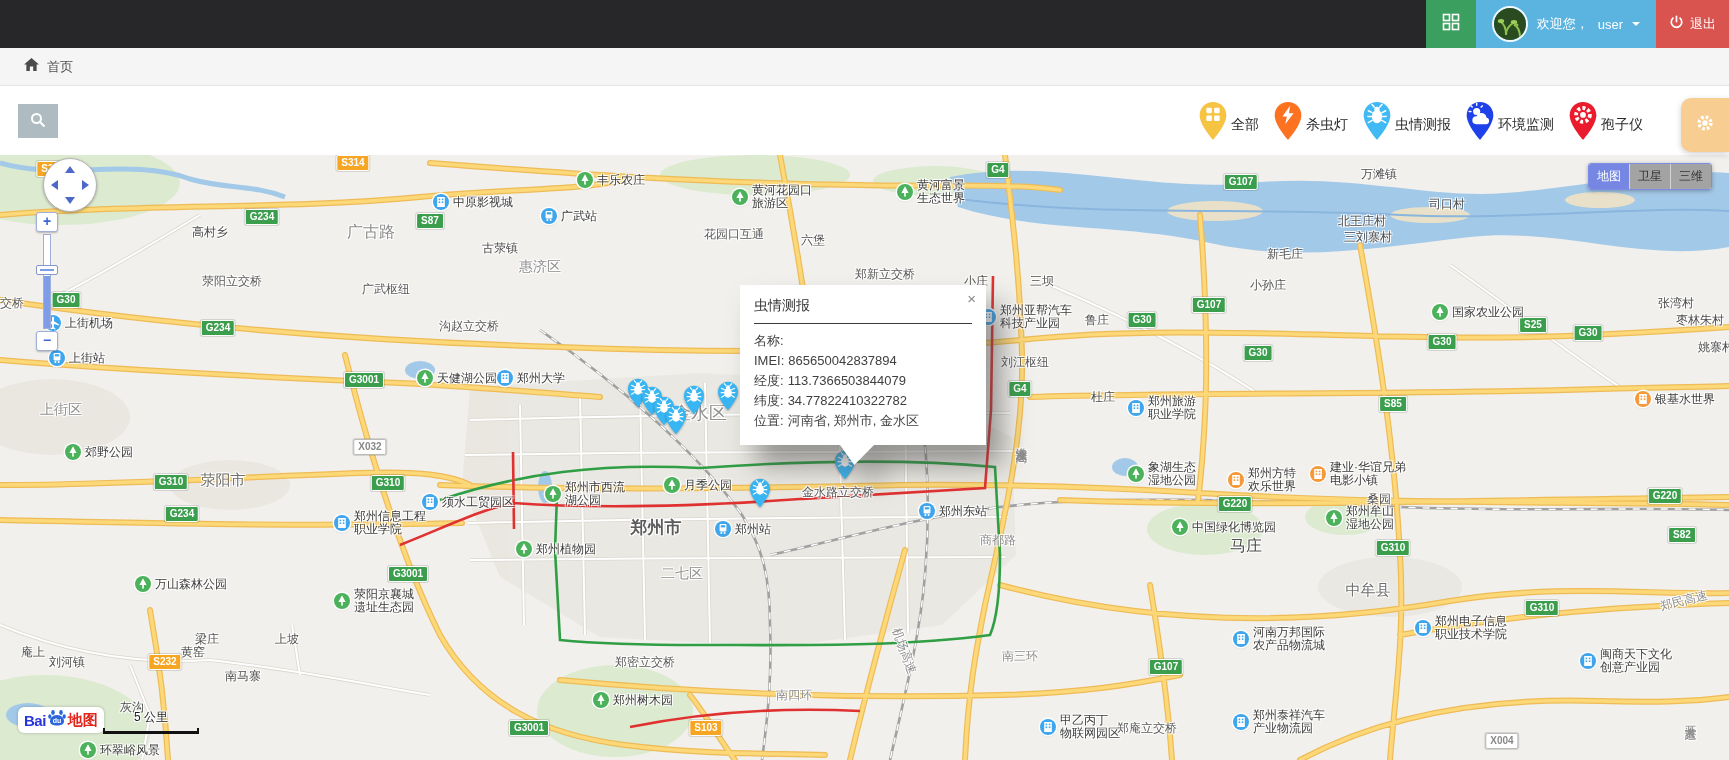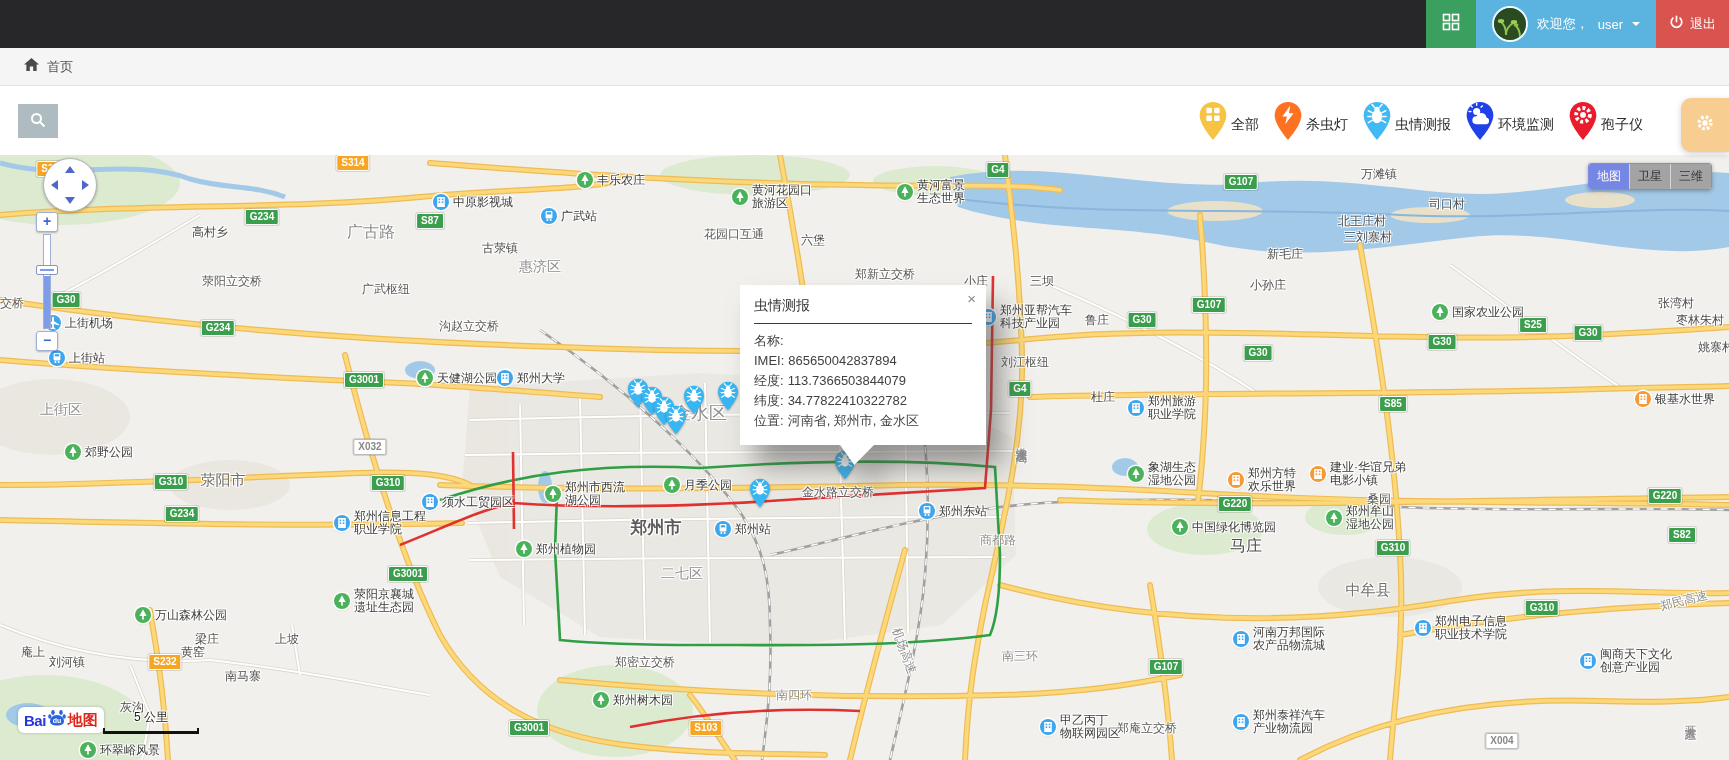--- a/index.html
+++ b/index.html
@@ -502,21 +502,21 @@
           <svg viewBox="0 0 16 16">
             <path d="M8 2.2 L11.6 9 H4.4 Z" fill="#fff"></path>
             <rect x="7.2" y="9" width="1.6" height="3.6" fill="#fff"></rect>
           </svg>
         </span>
         <span class="poi-label">
           <span>荥阳京襄城</span>
           <span>遗址生态园</span>
         </span>
       </div>
-      <div class="poi" style="left: 135px; top: 452px;">
+      <div class="poi" style="left: 135px; top: 421px;">
         <span class="poi-icon" style="background:#4bb25b">
           <svg viewBox="0 0 16 16">
             <path d="M8 2.2 L11.6 9 H4.4 Z" fill="#fff"></path>
             <rect x="7.2" y="9" width="1.6" height="3.6" fill="#fff"></rect>
           </svg>
         </span>
         <span class="poi-label">
           <span>万山森林公园</span>
         </span>
       </div>

